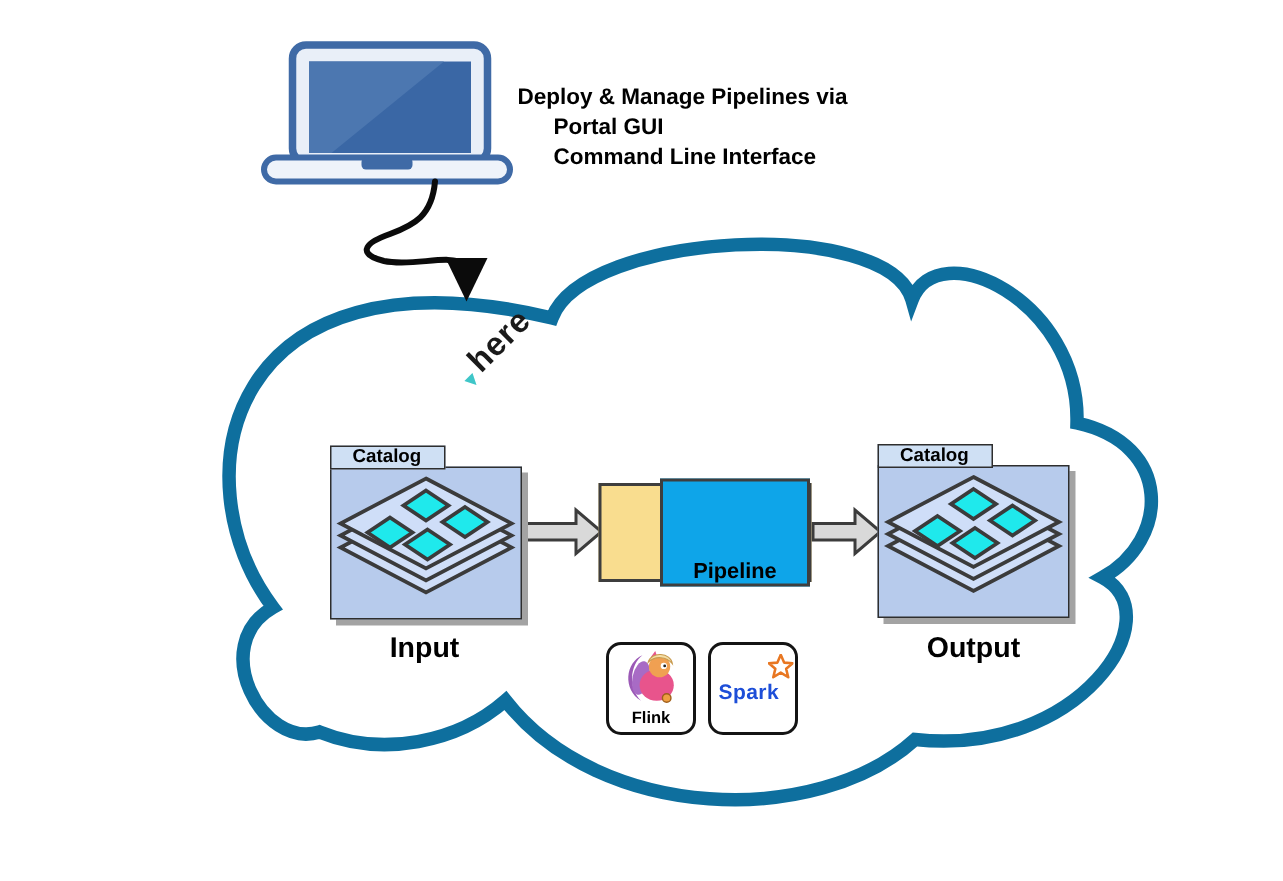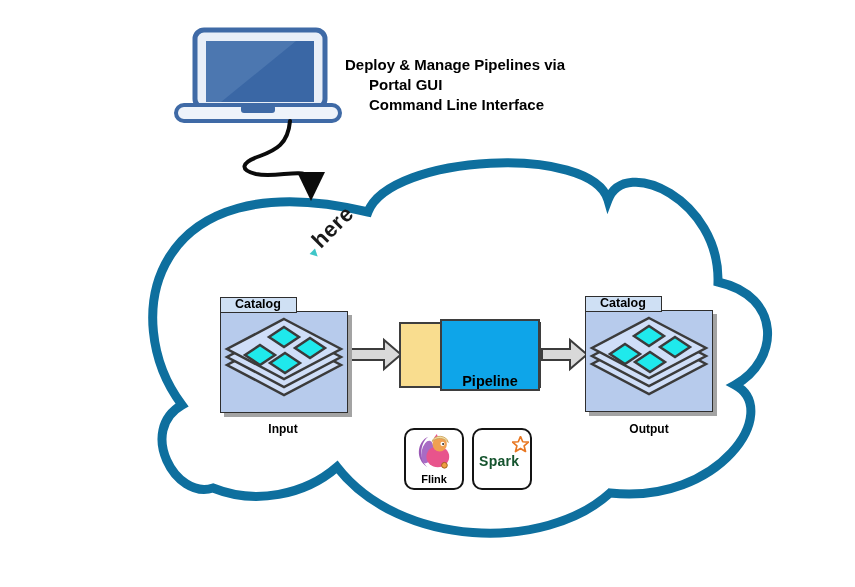--- a/index.html
+++ b/index.html
@@ -23,38 +23,38 @@
 
   
   .catalog-tab{width:61px;height:14px;background:#cfe0f4;border:1.6px solid #2e2e2e;
     font-size:12.5px;font-weight:bold;line-height:13px;padding-left:14px;z-index:3;}
   .catalog-body{width:126px;height:100px;background:#b7cbec;border:1.6px solid #2e2e2e;
     box-shadow:4px 4px 0 0 #a3a3a3;z-index:2;}
   .tab-input{left:220px;top:297px;}
   .body-input{left:220px;top:311px;}
   .tab-output{left:585px;top:296px;}
   .body-output{left:585px;top:310px;}
-  .caption{font-size:12px;font-weight:bold;text-align:center;width:130px;}
+  .caption{font-size:19px;font-weight:bold;text-align:center;width:130px;}
   .caption-input{left:218px;top:422px;}
   .caption-output{left:584px;top:422px;text-align:center;}
   .stack-svg{position:absolute;left:1px;top:3px;}
 
   
   .pipe-outer{left:399px;top:322px;width:138px;height:62px;background:#f9dd8f;border:2px solid #3e3e3e;z-index:2;}
   .pipe-center{left:417px;top:319px;width:96px;height:68px;background:#0ea5e9;border:2px solid #3e3e3e;z-index:3;
     display:flex;align-items:flex-end;justify-content:center;margin-left:23px;}
   .pipe-label{font-size:14.5px;font-weight:bold;}
 
   
   .engine-box{width:56px;height:58px;background:#fff;border:2.5px solid #141414;border-radius:10px;z-index:2;}
   .flink-box{left:404px;top:428px;}
   .spark-box{left:472px;top:428px;}
   .engine-label{position:absolute;left:0;right:0;bottom:3px;text-align:center;font-size:11px;font-weight:bold;}
   .flink-svg{position:absolute;left:9px;top:3px;}
-  .spark-word{position:absolute;left:5px;top:23px;font-size:14px;font-weight:bold;color:#14532d;letter-spacing:0.3px;}
+  .spark-word{position:absolute;left:5px;top:23px;font-size:14px;font-weight:bold;color:#1d4ed8;letter-spacing:0.3px;}
   .spark-star{position:absolute;left:38px;top:6px;}
 </style>
 </head>
 <body>
 
 <div class="stage">
 
   <svg class="abs" width="855" height="587" viewBox="0 0 855 587">
 
     <path d="M 368 212

